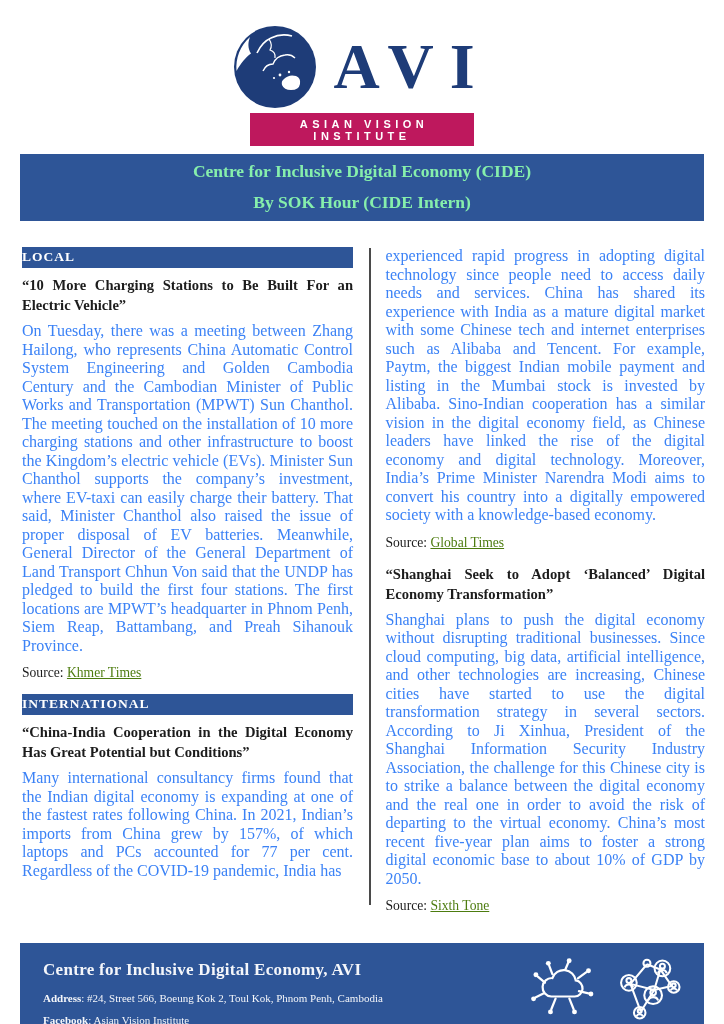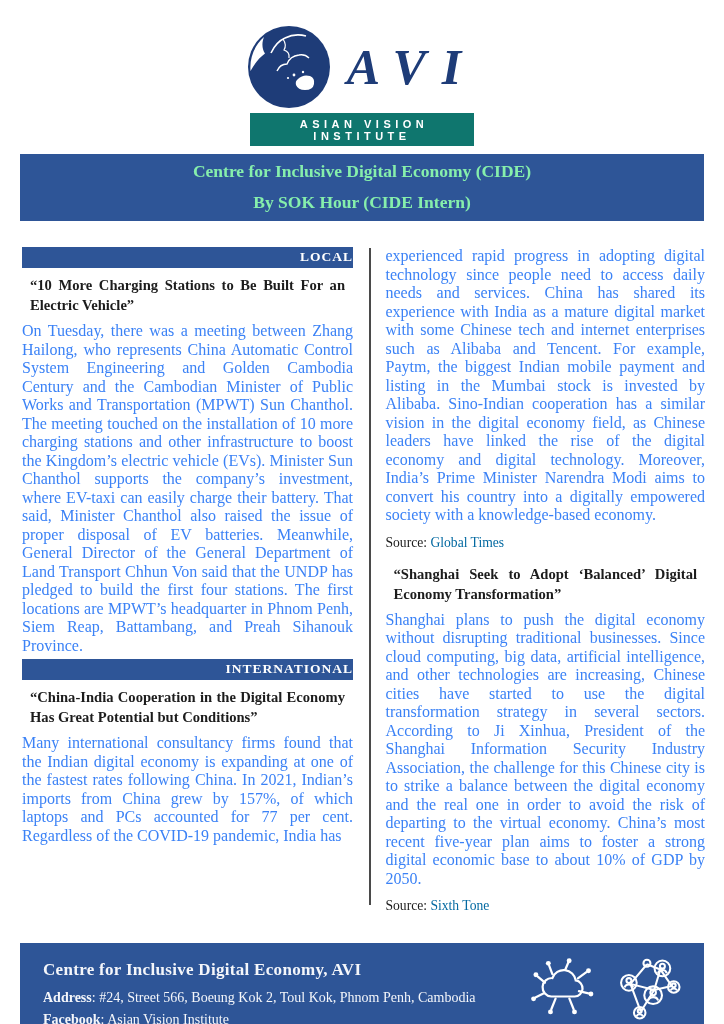--- a/index.html
+++ b/index.html
@@ -4,62 +4,62 @@
 <style>
   html,body{margin:0;padding:0;background:#fff;}
   .page{
     width:724px;height:1024px;margin:0 auto;background:#fff;position:relative;
     font-family:"Liberation Serif",serif;color:#2f2f2f;overflow:hidden;box-sizing:border-box;
   }
   
   .masthead{padding-top:24px;text-align:center;}
   .logo-row{display:flex;justify-content:center;align-items:center;gap:10px;height:86px;}
   .wordmark{
-    font-family:"Liberation Serif",serif;font-weight:bold;font-size:50px;line-height:1;
-    color:#1e3c78;letter-spacing:16px;padding-left:6px;font-style:italic;
+    font-family:"Liberation Serif",serif;font-weight:bold;font-size:64px;line-height:1;
+    color:#1e3c78;letter-spacing:16px;padding-left:6px;
   }
   .institute-bar{
-    width:224px;margin:3px auto 0;background:#0f766e;color:#fff;
+    width:224px;margin:3px auto 0;background:#be185d;color:#fff;
     font-family:"Liberation Sans",sans-serif;font-weight:bold;font-size:11px;
     letter-spacing:4.5px;padding:5px 0 4px;text-indent:4px;
   }
   
   .title-band{
     margin:8px 20px 0;background:#2e5597;color:#86efac;text-align:center;padding:2px 0 3px;
   }
   .band-line{font-weight:bold;font-size:17.5px;line-height:31px;}
   .band-line sup{font-size:0.6em;vertical-align:super;line-height:0;}
   
   .columns{display:flex;margin:26px 19px 0 22px;align-items:stretch;}
   .col{box-sizing:border-box;}
   .col-left{width:331px;}
   .col-right{flex:1;}
   .divider{width:1.5px;background:#4a4a4a;margin:1px 15px 22px 16px;}
   .section-bar{
-    background:#2e5597;color:#fff;text-align:right;font-weight:bold;
+    background:#2e5597;color:#fff;text-align:left;font-weight:bold;
     font-size:13.5px;letter-spacing:1px;padding:2px 0 3px;margin:0 0 7px;
   }
-  .section-bar.second{padding-left:6px;}
+  .section-bar.second{}
   .article-title{
     font-size:14.6px;font-weight:bold;color:#1c1c1c;line-height:20px;
-    text-align:justify;margin:4px 8px 7px;
+    text-align:justify;margin:4px 0 7px;
   }
   .body-text{
     font-size:16px;line-height:18.5px;text-align:justify;margin:0 0 4px;color:#3b82f6;
   }
   .source-line{font-size:13.6px;margin:10px 0 13px;color:#1c1c1c;}
   .source-line .src-label{font-weight:normal;}
-  .source-link{color:#0369a1;cursor:pointer;}
+  .source-link{color:#4d7c0f;text-decoration:underline;cursor:pointer;}
   
   .footer{
     margin:16px 20px 0;background:#2e5597;color:#f4f6fa;position:relative;
     height:162px;box-sizing:border-box;padding:17px 200px 0 23px;
   }
   .footer-title{font-size:17px;font-weight:bold;margin:0 0 7px;letter-spacing:.3px;}
-  .f-line{font-size:14px;line-height:22px;white-space:nowrap;}
+  .f-line{font-size:11px;line-height:22px;white-space:nowrap;}
   .f-label{font-weight:bold;}
   .footer-icons{
     position:absolute;top:8px;right:12px;width:172px;height:148px;
     display:grid;grid-template-columns:1fr 1fr;grid-template-rows:1fr 1fr;
   }
   .icon-cell{display:flex;align-items:center;justify-content:center;}
   .binary-art{
     font-family:"DejaVu Sans Mono",monospace;font-size:26px;line-height:26px;
     letter-spacing:2px;color:#fff;font-weight:normal;text-align:center;
   }
@@ -92,20 +92,21 @@
     <div class="band-line">Centre for Inclusive Digital Economy (CIDE)</div>
     <div class="band-line">By SOK Hour (CIDE Intern)</div>
   </div>
 
   <main class="columns">
 
     <section class="col col-left">
       <div class="section-bar">LOCAL</div>
       <h3 class="article-title">“10 More Charging Stations to Be Built For an Electric Vehicle”</h3>
       <p class="body-text">On Tuesday, there was a meeting between Zhang Hailong, who represents China Automatic Control System Engineering and Golden Cambodia Century and the Cambodian Minister of Public Works and Transportation (MPWT) Sun Chanthol. The meeting touched on the installation of 10 more charging stations and other infrastructure to boost the Kingdom’s electric vehicle (EVs). Minister Sun Chanthol supports the company’s investment, where EV-taxi can easily charge their battery. That said, Minister Chanthol also raised the issue of proper disposal of EV batteries. Meanwhile, General Director of the General Department of Land Transport Chhun Von said that the UNDP has pledged to build the first four stations. The first locations are MPWT’s headquarter in Phnom Penh, Siem Reap, Battambang, and Preah Sihanouk Province.</p>
+      <p class="source-line"><span class="src-label">Source:</span> <a class="source-link">Khmer Times</a></p>
 
       <div class="section-bar second">INTERNATIONAL</div>
       <h3 class="article-title">“China-India Cooperation in the Digital Economy Has Great Potential but Conditions”</h3>
       <p class="body-text">Many international consultancy firms found that the Indian digital economy is expanding at one of the fastest rates following China. In 2021, Indian’s imports from China grew by 157%, of which laptops and PCs accounted for 77 per cent. Regardless of the COVID-19 pandemic, India has</p>
     </section>
 
     <div class="divider"></div>
 
     <section class="col col-right">
       <p class="body-text">experienced rapid progress in adopting digital technology since people need to access daily needs and services. China has shared its experience with India as a mature digital market with some Chinese tech and internet enterprises such as Alibaba and Tencent. For example, Paytm, the biggest Indian mobile payment and listing in the Mumbai stock is invested by Alibaba. Sino-Indian cooperation has a similar vision in the digital economy field, as Chinese leaders have linked the rise of the digital economy and digital technology. Moreover, India’s Prime Minister Narendra Modi aims to convert his country into a digitally empowered society with a knowledge-based economy.</p>

